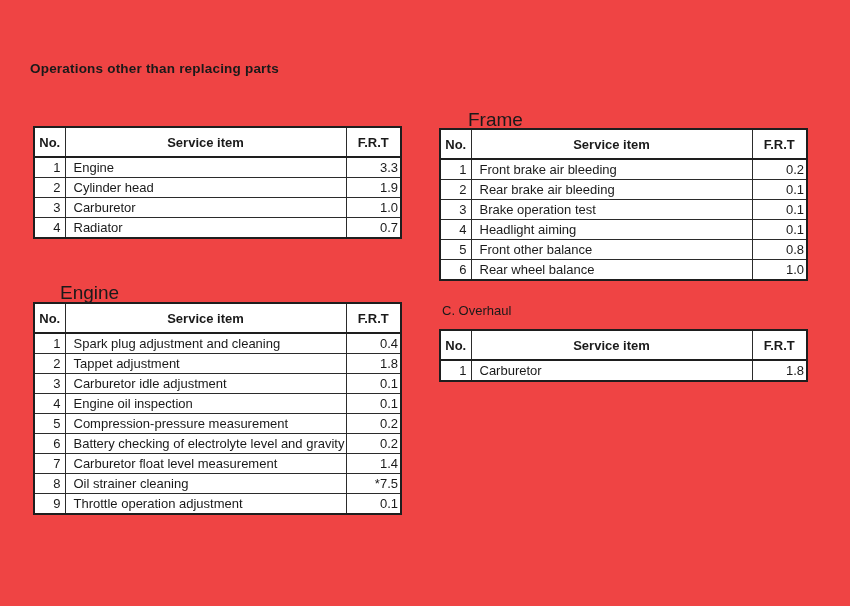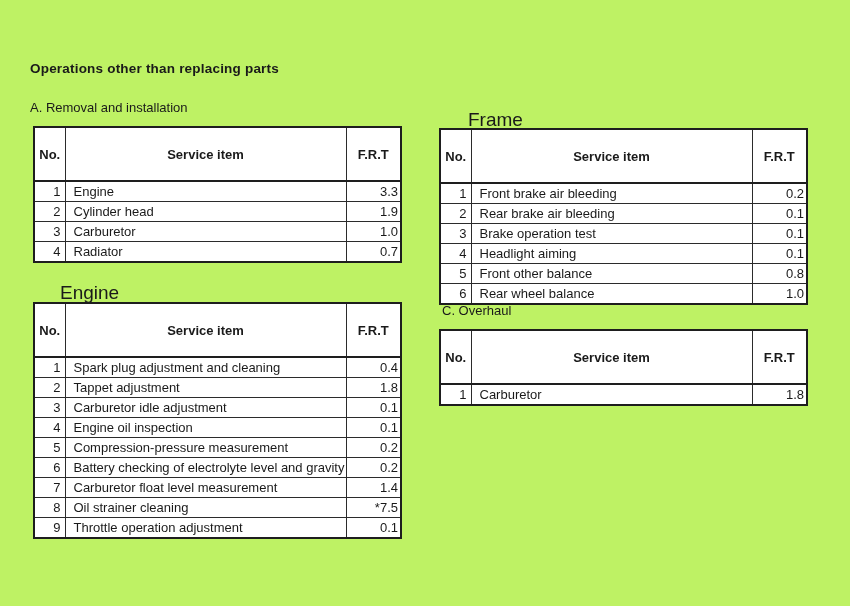--- a/index.html
+++ b/index.html
@@ -4,21 +4,21 @@
 <style>
   html, body {
     margin: 0;
     padding: 0;
     background: #ffffff;
   }
   .page {
     position: relative;
     width: 850px;
     height: 606px;
-    background: #bef264;
+    background: #ef4444;
     font-family: "Liberation Sans", "DejaVu Sans", sans-serif;
     color: #1a1a1a;
     overflow: hidden;
   }
   .doc-title {
     position: absolute;
     left: 30px;
     top: 61px;
     margin: 0;
     font-size: 13.5px;
@@ -58,21 +58,21 @@
 
   .svc-table col.col-no  { width: 31px; }
   .svc-table col.col-frt { width: 55px; }
 
   .svc-table th {
     height: 20px;
     border: 1px solid #2b2b2b;
     border-bottom: 2px solid #1e1e1e;
     font-weight: bold;
     text-align: center;
-    padding: 16px 2px;
+    padding: 4px 2px;
     line-height: 1;
   }
   .svc-table td {
     height: 19px;
     border: 1px solid #2b2b2b;
     padding: 0 2px;
     line-height: 1;
     white-space: nowrap;
     overflow: hidden;
   }
@@ -88,21 +88,20 @@
     text-align: right;
   }
 </style>
 </head>
 <body>
 
 <div class="page">
 
   <h1 class="doc-title">Operations other than replacing parts</h1>
 
-  <div class="sec-heading pos-heading-a">A. Removal and installation</div>
 
   <table class="svc-table pos-table-a">
     <colgroup>
         <col class="col-no">
         <col class="col-item">
         <col class="col-frt">
       </colgroup>
     <thead>
       <tr>
         <th>No.</th>

